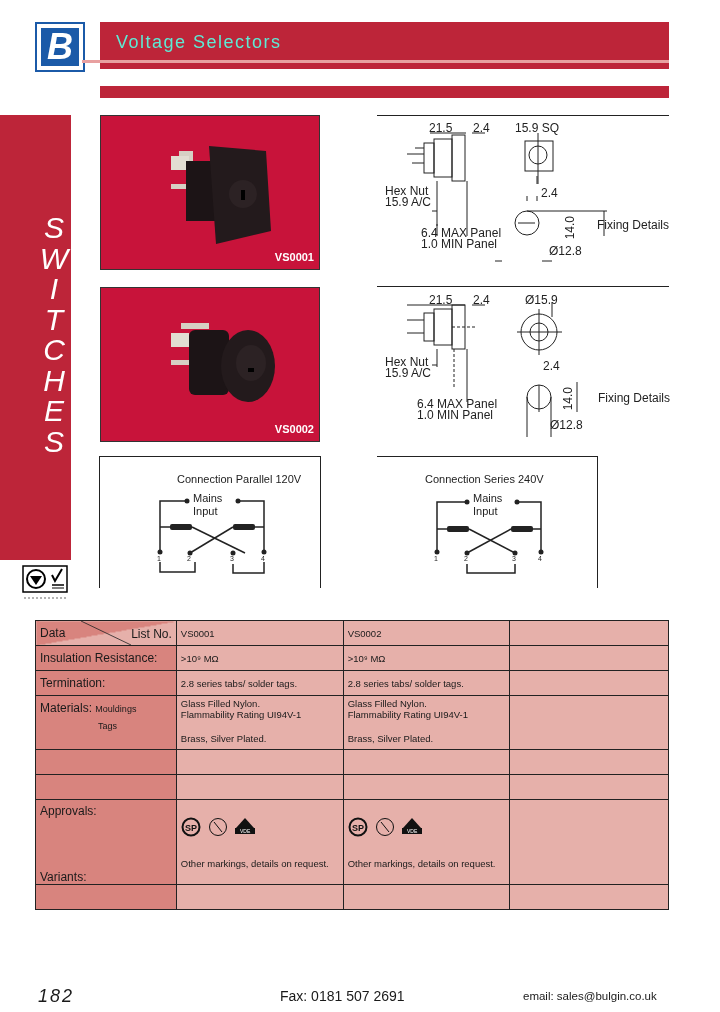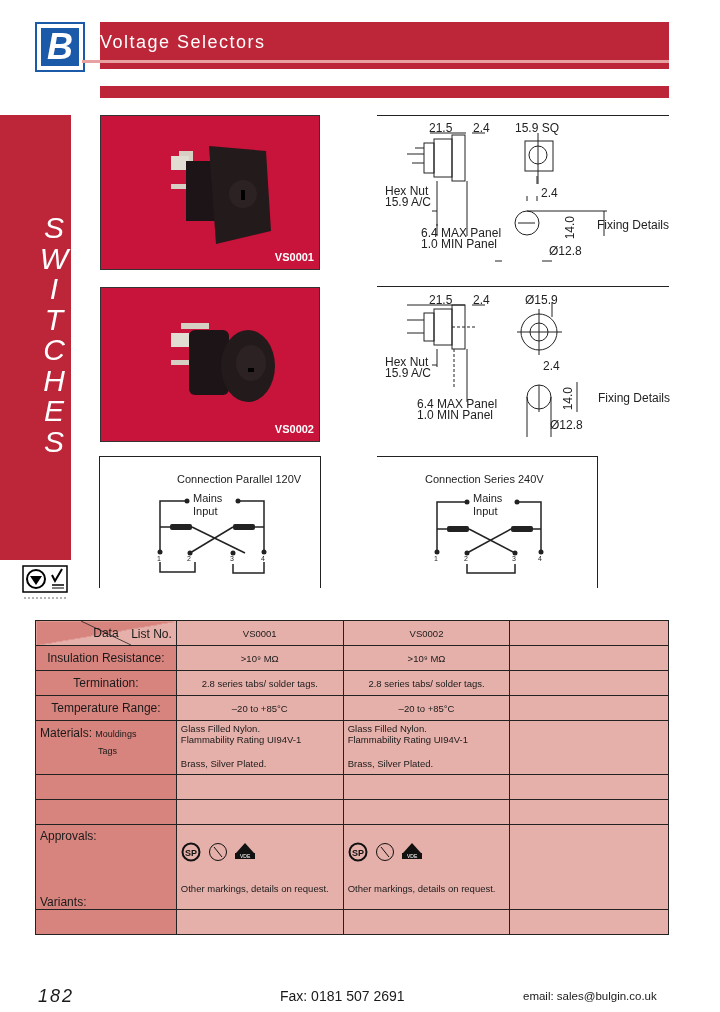--- a/index.html
+++ b/index.html
@@ -7,21 +7,21 @@
          font-family: "Liberation Sans", sans-serif; color: #1a1a1a; }
   .abs { position: absolute; }
 
   
   .logo { left: 35px; top: 22px; width: 50px; height: 50px; border: 2px solid #1b5aa8;
           box-sizing: border-box; background: #fff; }
   .logo-inner { position: absolute; left: 4px; top: 4px; right: 4px; bottom: 4px;
                 background: #1b5aa8; color: #fff; font-weight: bold; font-style: italic;
                 font-size: 36px; line-height: 38px; text-align: center; }
   .title-bar { left: 100px; top: 22px; width: 569px; height: 47px; background: #bd2539; }
-  .title-text { left: 0; top: 10px; color: #ffffff; font-size: 18px; letter-spacing: 1.5px; }
+  .title-text { left: 16px; top: 10px; color: #5eead4; font-size: 18px; letter-spacing: 1.5px; }
   .title-stripe { left: 82px; top: 60px; width: 587px; height: 3px; background: #e8a0a0; }
   .sub-bar { left: 100px; top: 86px; width: 569px; height: 12px; background: #bd2539; }
 
   
   .side-bar { left: 0; top: 115px; width: 71px; height: 445px; background: #bd2539; }
   .side-letters { left: 38px; top: 213px; width: 32px; color: #ffffff; font-style: italic;
                   font-size: 30px; line-height: 30.5px; text-align: center; }
   .side-letters span { display: block; }
   .cert { left: 22px; top: 565px; width: 48px; height: 38px; }
 
@@ -36,21 +36,21 @@
   
   .conn { border-top: 1.5px solid #222; border-right: 1.5px solid #222; box-sizing: border-box; }
   .conn-left { border-left: 1.5px solid #222; }
 
   
   .spec { left: 35px; top: 620px; width: 634px; border-collapse: collapse; }
   .spec td { border: 1px solid #222; padding: 0 4px; vertical-align: middle; }
   .spec td.lab { background: #d8847e; width: 132px; font-size: 12px; }
   .spec td.val { background: #e6b0aa; width: 158px; font-size: 9.5px; }
   .spec td.val3 { background: #e6b0aa; width: 150px; }
-  .spec tr.r25 td { height: 24px; text-align: center; }
+  .spec tr.r25 td { height: 24px; }
   .hdr-small { font-size: 12px; }
 
   .footer-page { left: 38px; top: 986px; font-size: 18px; font-style: italic; letter-spacing: 2px; }
   .footer-fax { left: 280px; top: 988px; font-size: 14px; }
   .footer-mail { left: 523px; top: 990px; font-size: 11.5px; }
 </style>
 </head>
 <body>
 
 <div class="abs logo">
@@ -268,26 +268,20 @@
     <td class="val">&gt;10⁹ MΩ</td>
     <td class="val">&gt;10⁹ MΩ</td>
     <td class="val3"></td>
   </tr>
   <tr class="r25">
     <td class="lab">Termination:</td>
     <td class="val">2.8 series tabs/ solder tags.</td>
     <td class="val">2.8 series tabs/ solder tags.</td>
     <td class="val3"></td>
   </tr>
-  <tr class="r25">
-    <td class="lab">Temperature Range:</td>
-    <td class="val">–20 to +85°C</td>
-    <td class="val">–20 to +85°C</td>
-    <td class="val3"></td>
-  </tr>
   <tr>
     <td class="lab" style="height:48px; vertical-align:top; padding-top:5px;">
       <span>Materials:</span>
       <span style="font-size:9px;">Mouldings</span>
       <div style="font-size:9px; padding-left:58px; margin-top:6px;">Tags</div>
     </td>
     <td class="val" style="vertical-align:top; padding-top:2px; line-height:11px;">
       <div>Glass Filled Nylon.</div>
       <div>Flammability Rating UI94V-1</div>
       <div style="margin-top:13px;">Brass, Silver Plated.</div>

